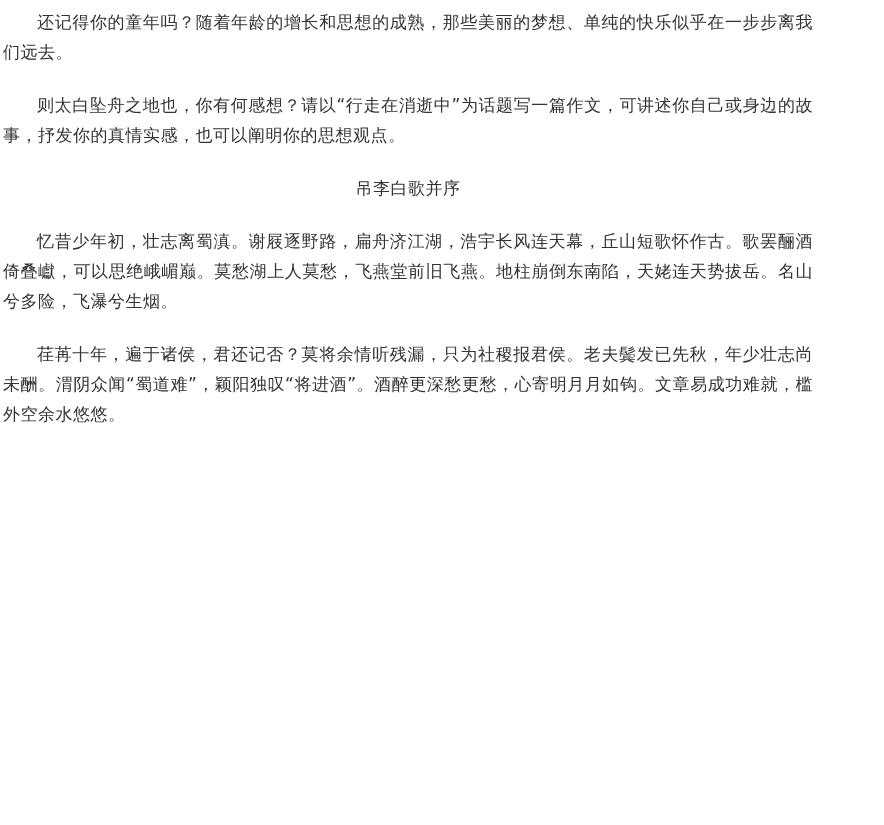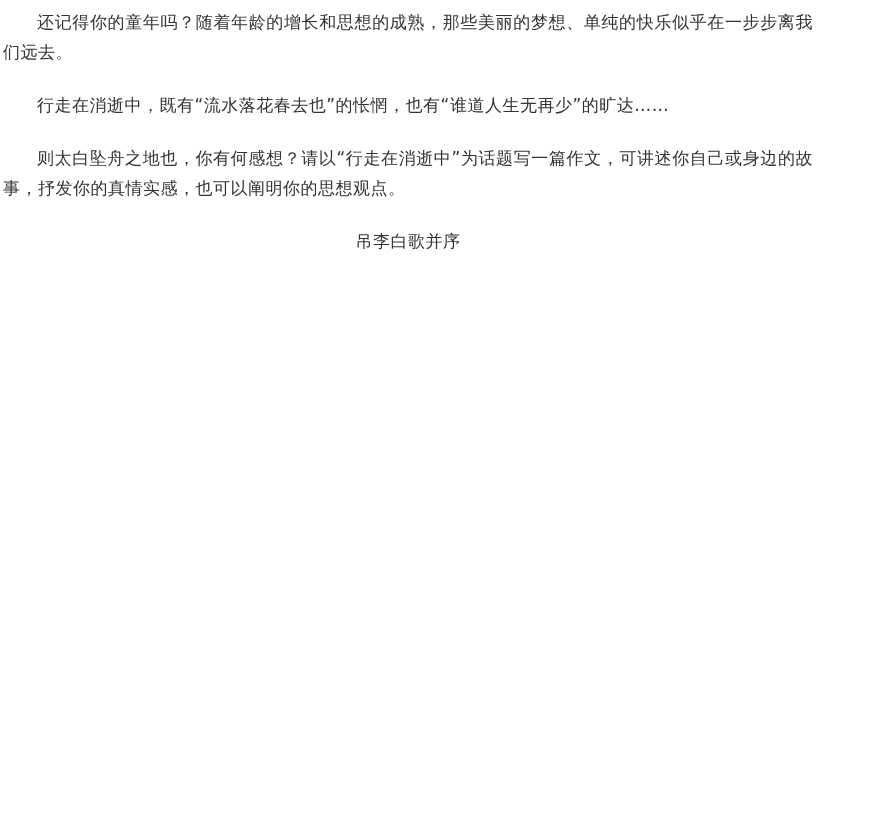--- a/index.html
+++ b/index.html
@@ -31,18 +31,19 @@
   .page p.centered {
     text-align: center;
     text-indent: 0;
   }
 </style>
 </head>
 <body>
 
 <div class="page">
   <p>还记得你的童年吗？随着年龄的增长和思想的成熟，那些美丽的梦想、单纯的快乐似乎在一步步离我们远去。</p>
-  <p>行走在消逝中，既有“流水落花春去也”的怅惘，也有“谁道人生无再少”的旷达……</p>
   <p>则太白坠舟之地也，你有何感想？请以“行走在消逝中”为话题写一篇作文，可讲述你自己或身边的故事，抒发你的真情实感，也可以阐明你的思想观点。</p>
 
   <p class="centered">吊李白歌并序</p>
 
+  <p>忆昔少年初，壮志离蜀滇。谢屐逐野路，扁舟济江湖，浩宇长风连天幕，丘山短歌怀作古。歌罢酾酒倚叠巘，可以思绝峨嵋巅。莫愁湖上人莫愁，飞燕堂前旧飞燕。地柱崩倒东南陷，天姥连天势拔岳。名山兮多险，飞瀑兮生烟。</p>
+  <p>荏苒十年，遍于诸侯，君还记否？莫将余情听残漏，只为社稷报君侯。老夫鬓发已先秋，年少壮志尚未酬。渭阴众闻“蜀道难”，颖阳独叹“将进酒”。酒醉更深愁更愁，心寄明月月如钩。文章易成功难就，槛外空余水悠悠。</p>
 </div>
 
 </body></html>

